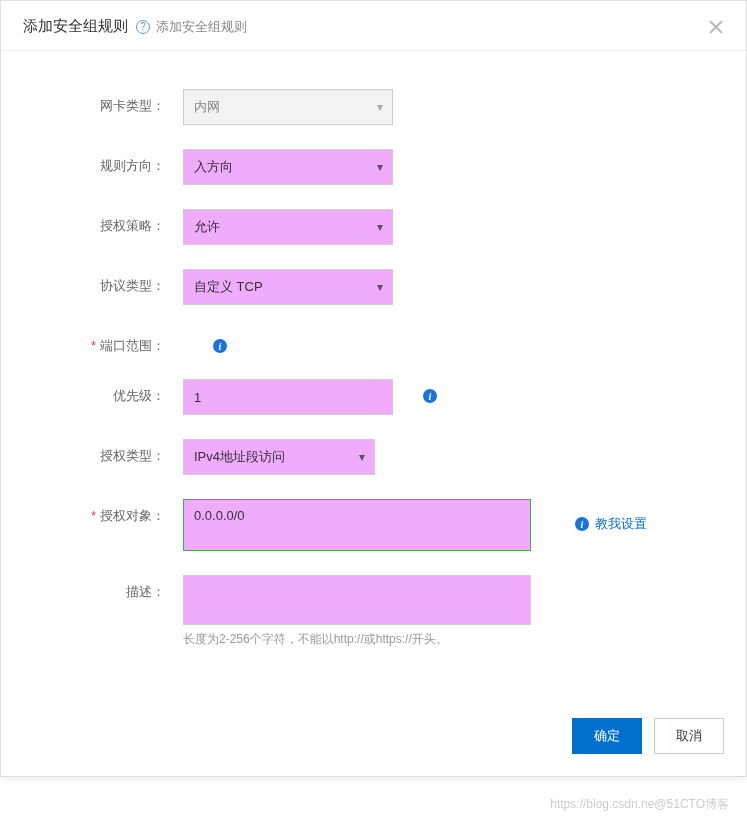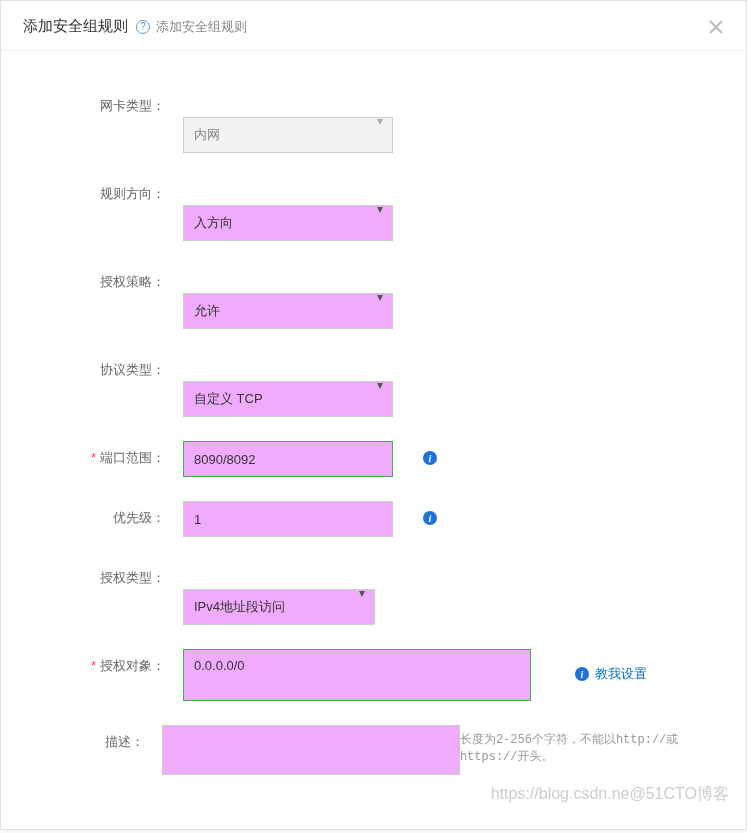--- a/index.html
+++ b/index.html
@@ -103,21 +103,20 @@
       border: 1px solid #ccc;
       padding: 8px 10px;
       outline: none;
     }
     .select {
       width: 210px;
       height: 36px;
       appearance: none;
       background-image: none;
       position: relative;
-      margin-top: 28px;
     }
     .select-wrap {
       position: relative;
       display: inline-block;
     }
     .select-wrap::after {
       content: "▾";
       position: absolute;
       right: 10px;
       top: 50%;
@@ -172,21 +171,21 @@
       display: inline-flex;
       align-items: center;
       cursor: pointer;
     }
     .teach-link .info-icon { margin: 0 6px 0 0; }
     .hint {
       color: #999;
       font-size: 12px;
       margin-top: 6px;
     }
-    .desc-wrap { display: flex; flex-direction: row; font-family: Liberation Mono, monospace; }
+    .desc-wrap { display: flex; flex-direction: column; }
     .footer {
       padding: 16px 22px 22px 22px;
       display: flex;
       justify-content: flex-end;
       gap: 12px;
     }
     .btn {
       min-width: 70px;
       height: 36px;
       padding: 0 18px;
@@ -197,24 +196,24 @@
       cursor: pointer;
       font-family: inherit;
     }
     .btn.primary {
       background: #0070cc;
       border-color: #0070cc;
       color: #fff;
     }
     .watermark {
       position: absolute;
-      bottom: 28px;
+      bottom: 20px;
       right: 18px;
       color: #ccc;
-      font-size: 16px;
+      font-size: 12px;
       pointer-events: none;
     }
   </style>
 </head>
 <body>
 
 <div class="top-nav-ghost">资讯 主页 目录</div>
 
 <div class="modal">
 
@@ -263,21 +262,20 @@
       <div class="control-col">
         <span class="select-wrap">
           <div class="select">自定义 TCP</div>
         </span>
       </div>
     </div>
 
     <div class="form-row">
       <div class="label-col"><span class="required-star">*</span><span>端口范围：</span></div>
       <div class="control-col">
-        <input class="input highlight" value="8090/8092" style="">
         <span class="info-icon">i</span>
       </div>
     </div>
 
     <div class="form-row">
       <div class="label-col">优先级：</div>
       <div class="control-col">
         <input class="input" value="1" style="">
         <span class="info-icon">i</span>
       </div>
@@ -306,16 +304,20 @@
     <div class="form-row">
       <div class="label-col">描述：</div>
       <div class="control-col desc-wrap">
         <textarea class="textarea" style=""></textarea>
         <div class="hint">长度为2-256个字符，不能以http://或https://开头。</div>
       </div>
     </div>
 
   </div>
 
+  <div class="footer">
+    <button class="btn primary">确定</button>
+    <button class="btn">取消</button>
+  </div>
 
 </div>
 
 <div class="watermark">https://blog.csdn.ne@51CTO博客</div>
 
 </body></html>

